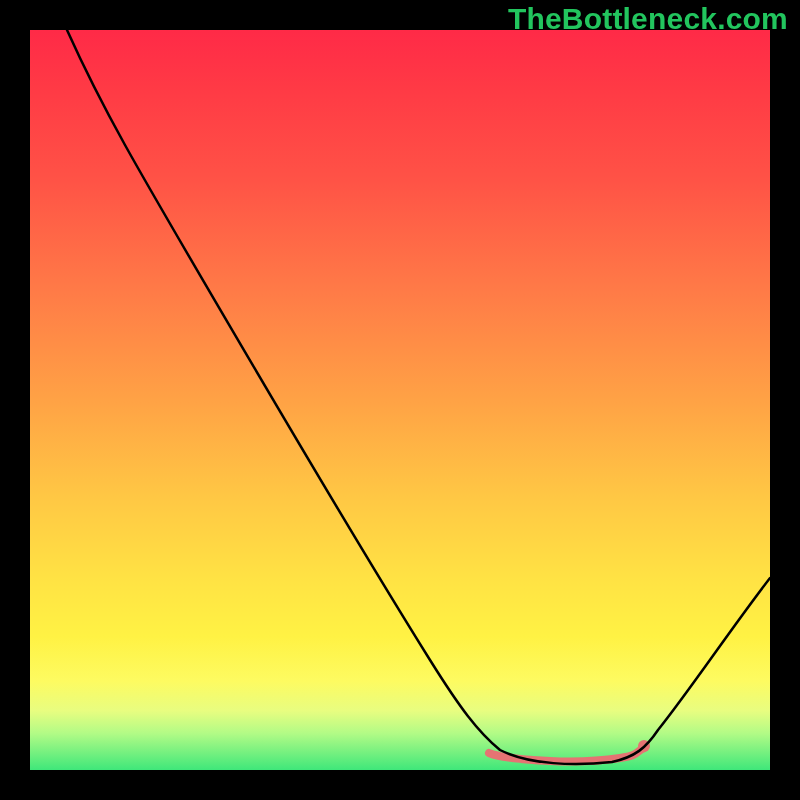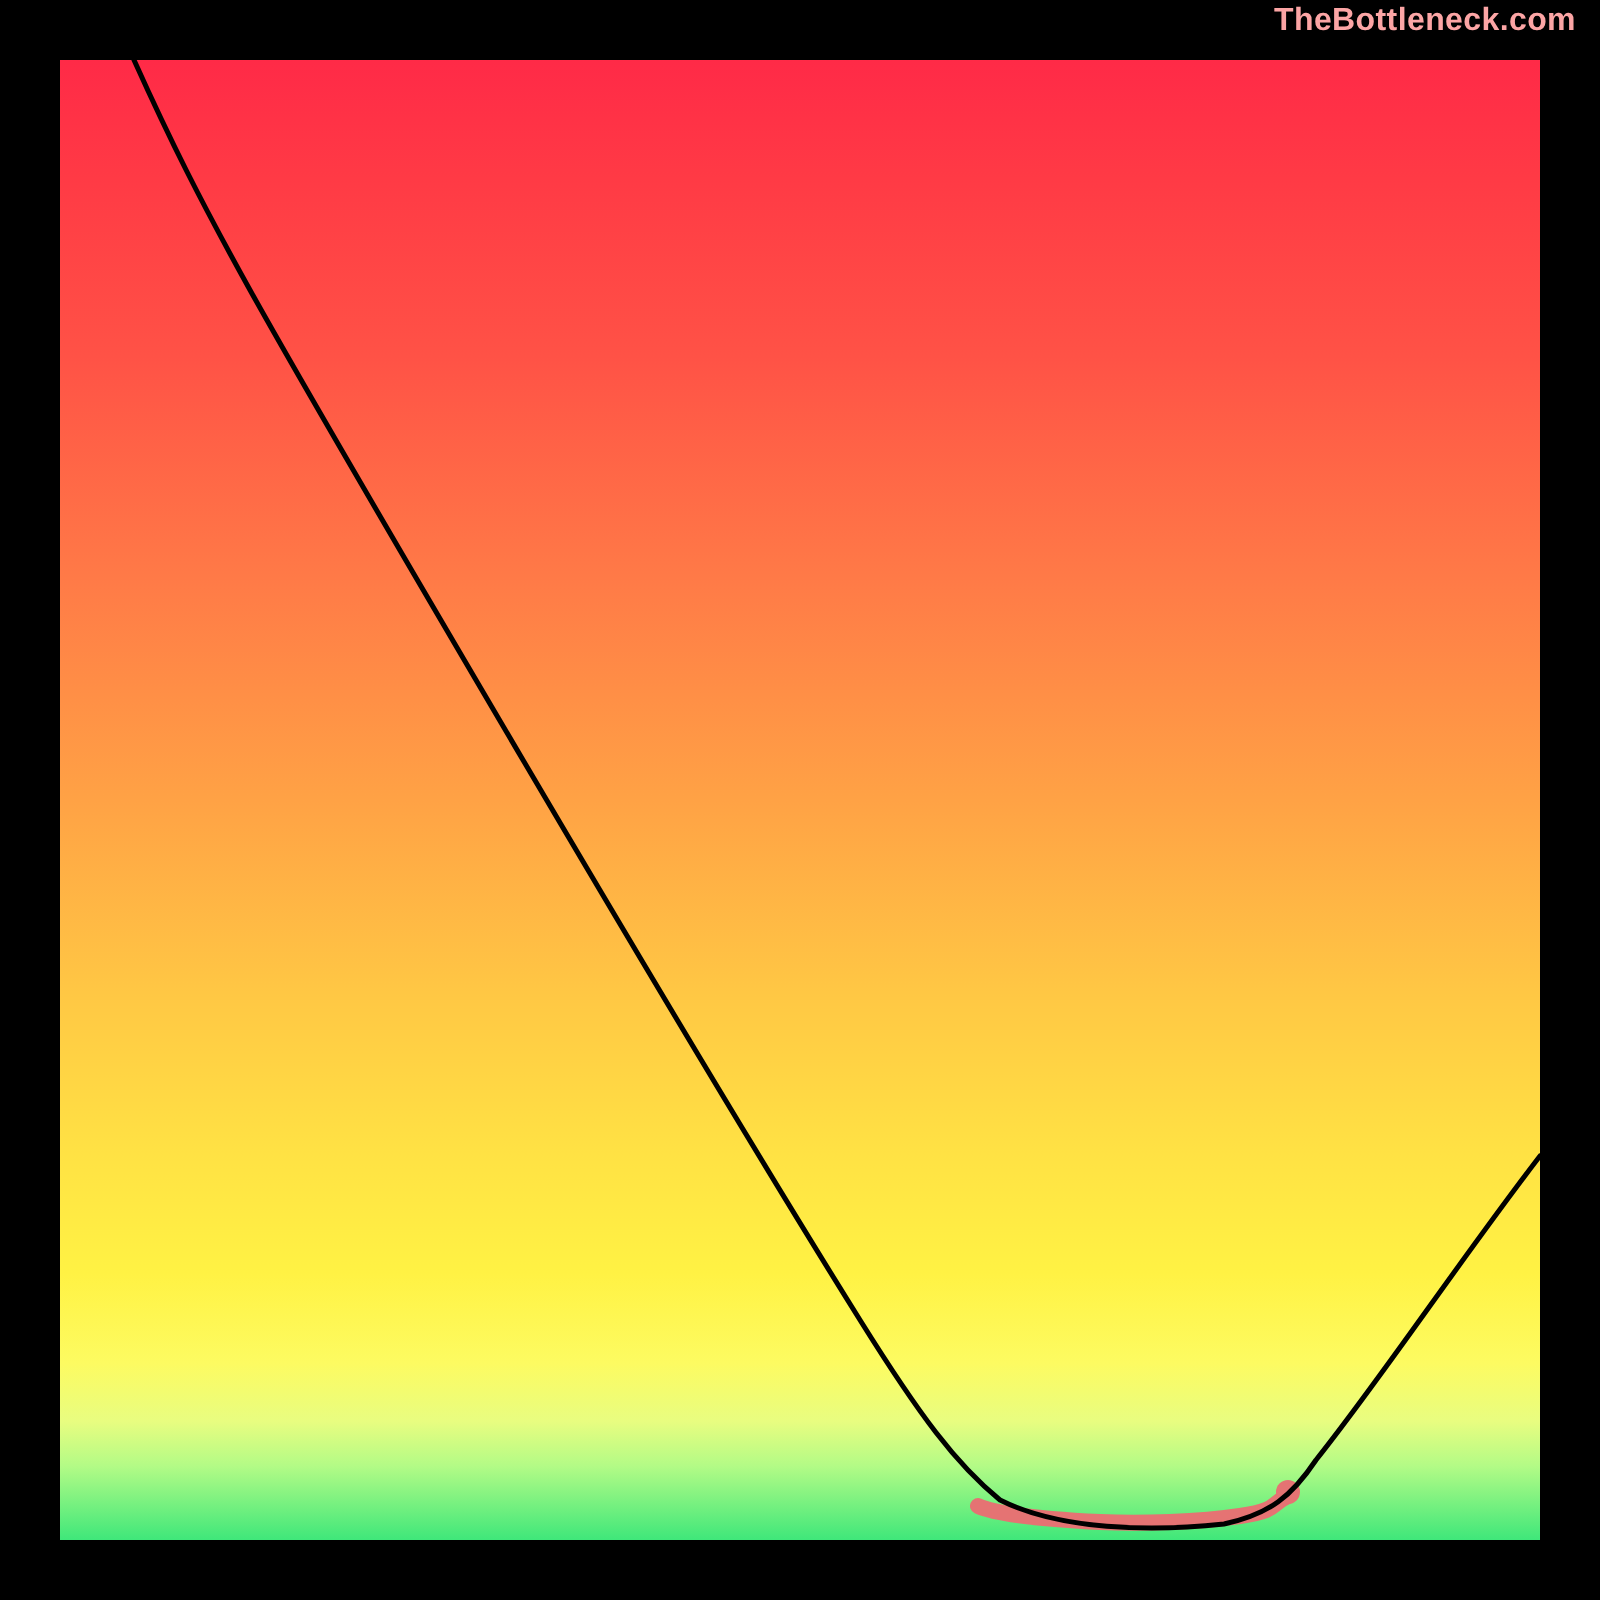--- a/index.html
+++ b/index.html
@@ -16,22 +16,22 @@
     position: relative;
     width: 800px;
     height: 800px;
     background: #000;
   }
 
   .watermark {
     position: absolute;
     top: 2px;
     right: 12px;
-    color: #fca5a5;
-    font-size: 16px;
+    color: #22c55e;
+    font-size: 30px;
     font-weight: bold;
     letter-spacing: 0.2px;
     z-index: 10;
   }
 
   .plot-area {
     position: absolute;
     left: 30px;
     top: 30px;
     width: 740px;

